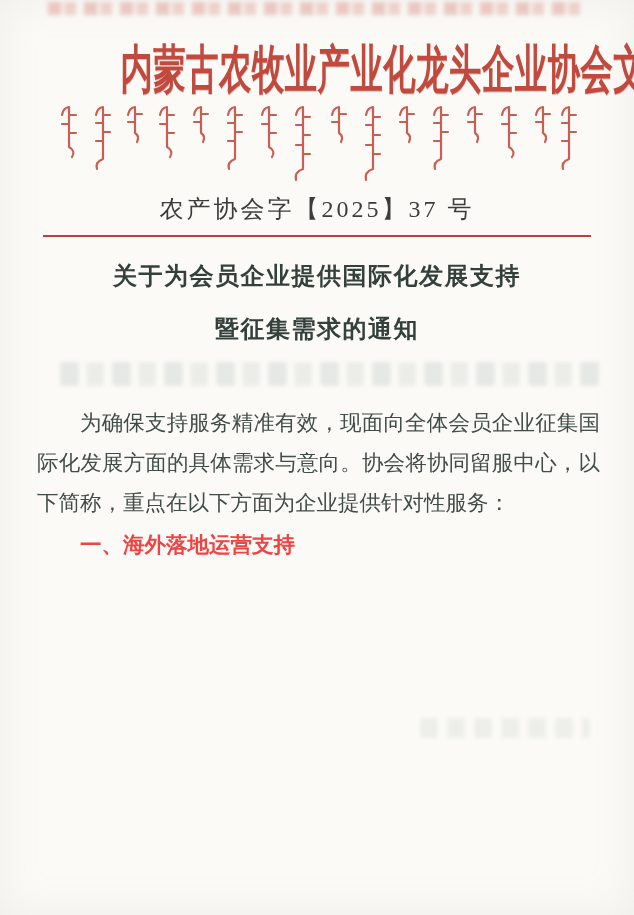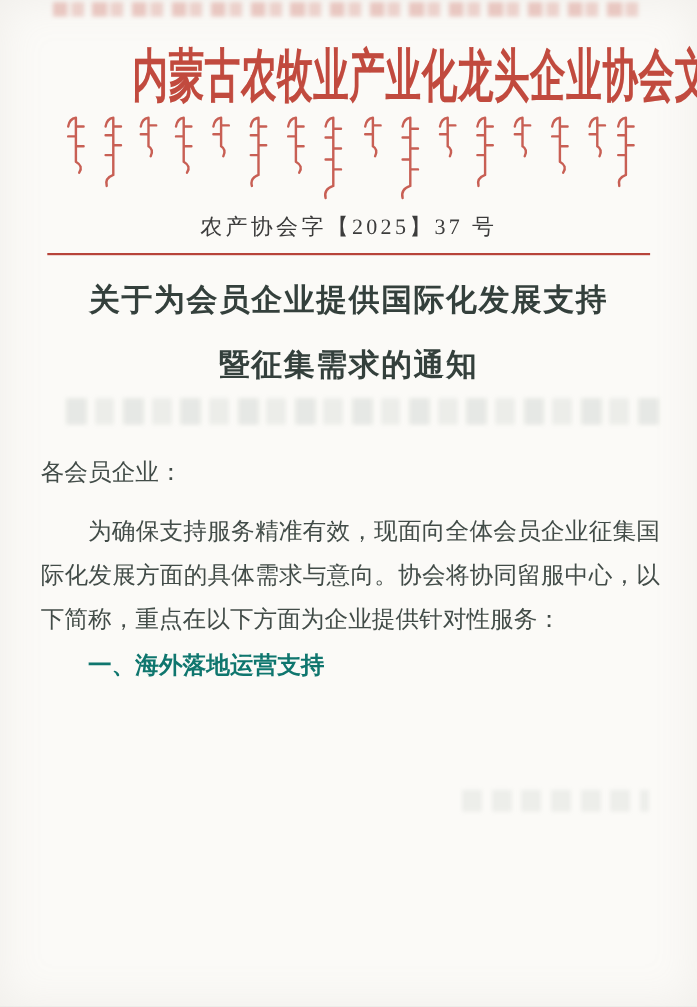--- a/index.html
+++ b/index.html
@@ -57,55 +57,55 @@
     margin-top:7px;
     height:84px;
     display:flex;
     justify-content:center;
     color:var(--header-red);
     opacity:0.88;
   }
   .doc-number{
     margin-top:6px;
     text-align:center;
-    font-size:20px;
+    font-size:24px;
     letter-spacing:3px;
     color:var(--doc-number-color);
   }
   .red-divider{
     width:548px;
     margin:10px auto 0;
     border:none;
     border-top:2px solid var(--divider-red);
   }
   .notice-title{
     text-align:center;
     font-weight:bold;
-    font-size:28px;
+    font-size:24px;
     letter-spacing:1.5px;
     color:var(--title-color);
     line-height:1.35;
   }
   .notice-title.line1{margin-top:23px;}
   .notice-title.line2{margin-top:21px;}
   .body-text{
     margin:57px 34px 0 37px;
     font-size:21.5px;
     line-height:40px;
     color:var(--body-color);
     text-align:justify;
   }
   .body-text p{margin:0;}
   .para{text-indent:2em;}
   .para2{margin-top:14px !important;}
   .section-heading{
     text-indent:2em;
     font-weight:bold;
     margin-top:2px !important;
-    color:#0f766e;
+    color:#ef4444;
   }
 </style>
 </head>
 <body>
 
 <div class="page">
 
   <div class="bleed bleed-top"></div>
   <div class="bleed bleed-mid"></div>
   <div class="bleed bleed-low"></div>
@@ -148,18 +148,17 @@
   </div>
 
   <div class="doc-number">农产协会字【2025】37 号</div>
 
   <hr class="red-divider">
 
   <h2 class="notice-title line1">关于为会员企业提供国际化发展支持</h2>
   <h2 class="notice-title line2">暨征集需求的通知</h2>
 
   <div class="body-text">
-    <p class="salutation">各会员企业：</p>
     <p class="para para2">为确保支持服务精准有效，现面向全体会员企业征集国际化发展方面的具体需求与意向。协会将协同留服中心，以下简称，重点在以下方面为企业提供针对性服务：</p>
     <p class="section-heading">一、海外落地运营支持</p>
   </div>
 
 </div>
 
 </body></html>

